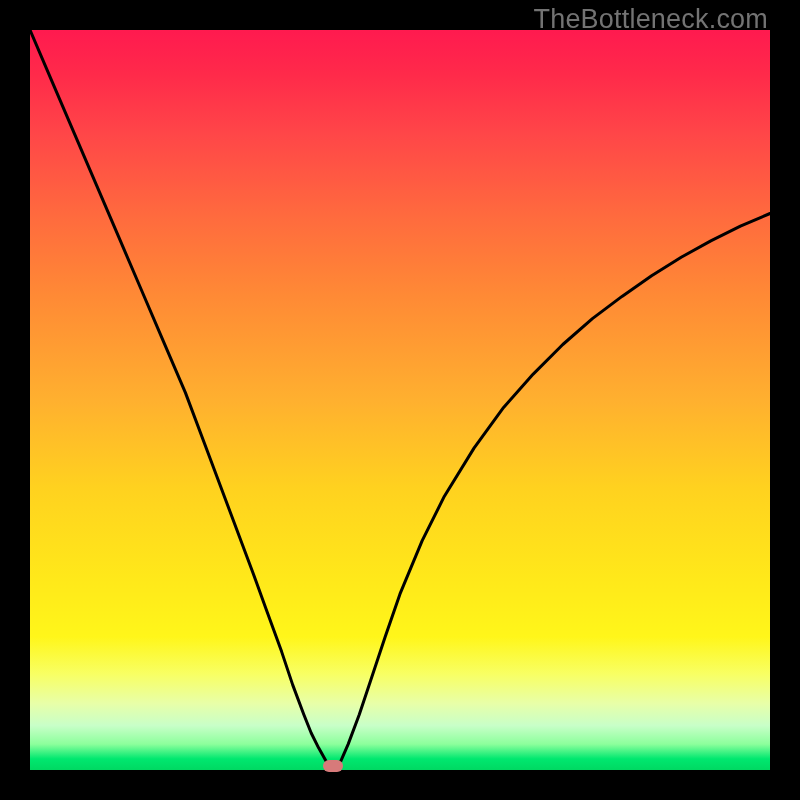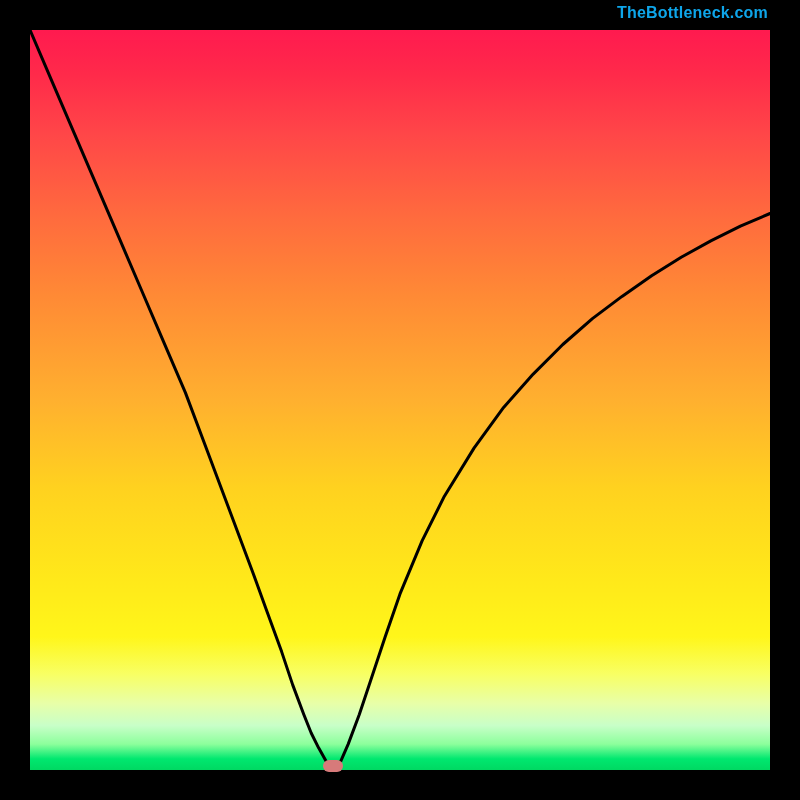--- a/index.html
+++ b/index.html
@@ -40,23 +40,23 @@
       #8cff9c 96.5%,
       #00e86f 98.5%,
       #00d862 100%
     );
   }
   .watermark {
     position: absolute;
     top: 4px;
     right: 32px;
     font-family: Arial, Helvetica, sans-serif;
-    font-size: 16px;
-    font-weight: 700;
-    color: #0ea5e9;
+    font-size: 27px;
+    font-weight: 400;
+    color: #737373;
     letter-spacing: 0.2px;
   }
   svg.curve {
     position: absolute;
     left: 0;
     top: 0;
     width: 740px;
     height: 740px;
   }
   .marker {

